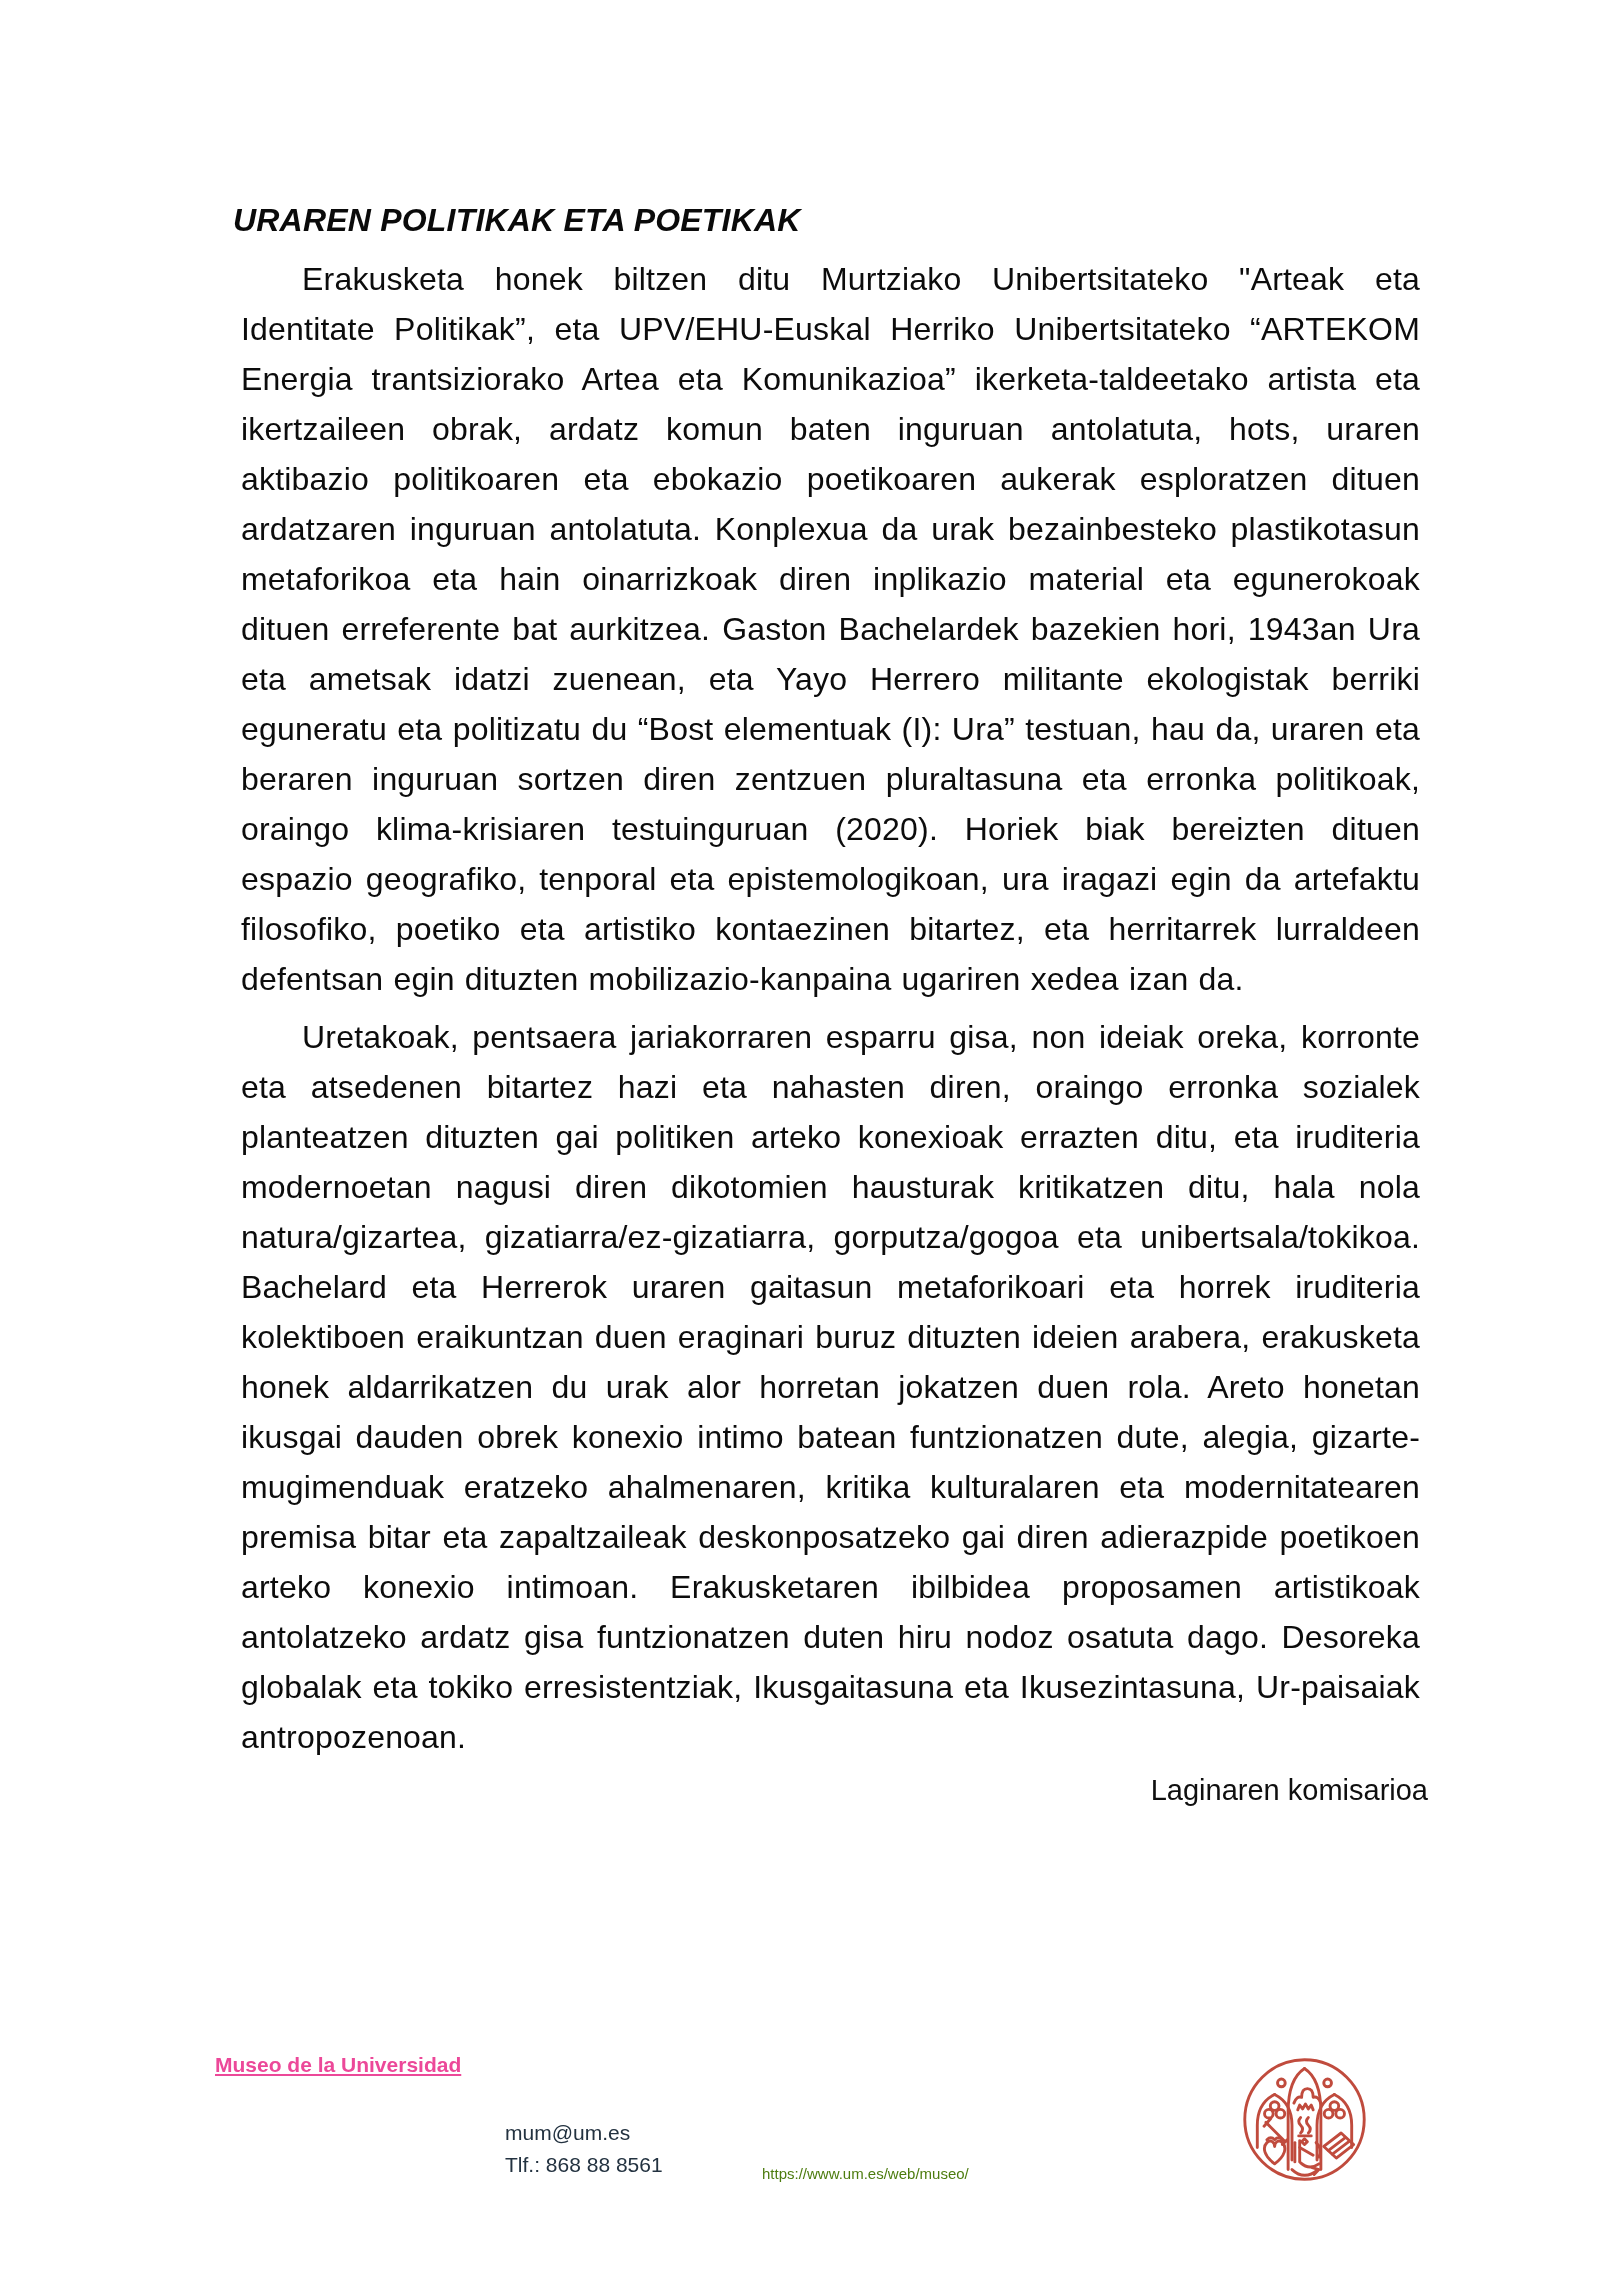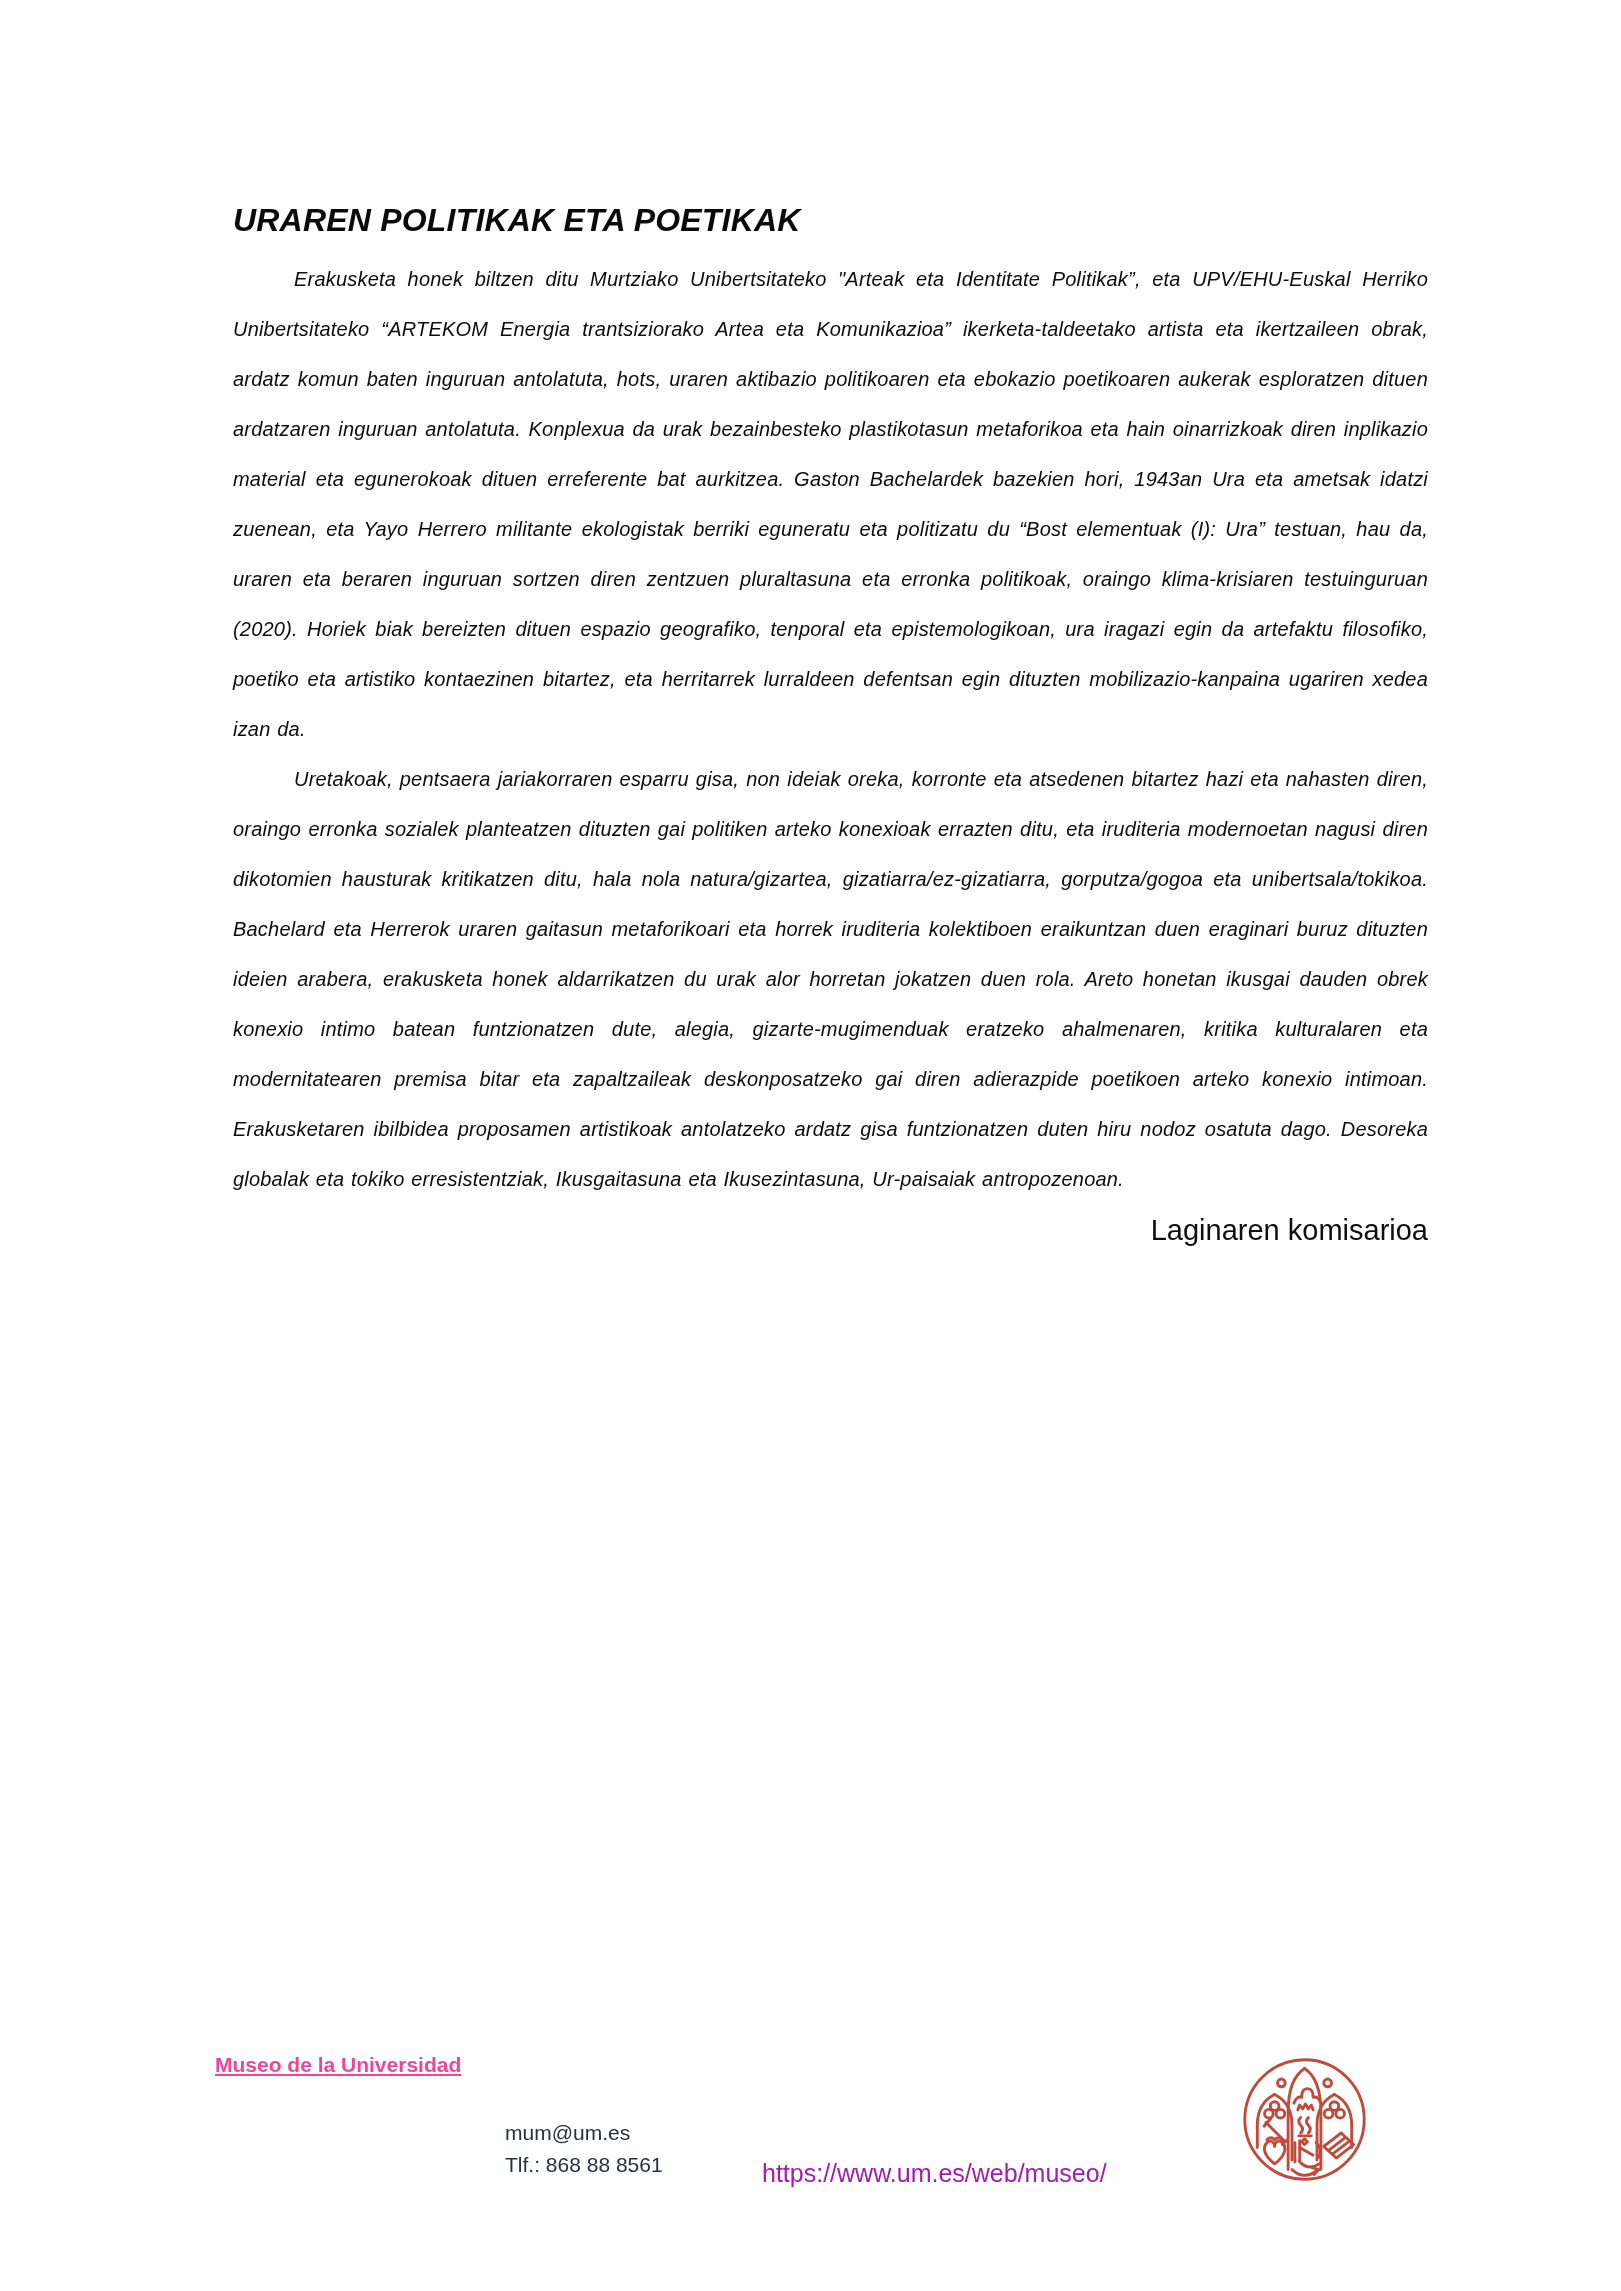--- a/index.html
+++ b/index.html
@@ -22,29 +22,28 @@
     margin: 0;
     font-style: italic;
     font-weight: bold;
     font-size: 32px;
     line-height: 39px;
     letter-spacing: 0.2px;
     color: #0a0a0a;
   }
   .paragraphs { margin-top: 13.7px; }
   .paragraphs p {
-    margin: 0;
-    font-size: 20px;
+    margin: 8px;
+    font-size: 32px;
     line-height: 50px;
     text-align: justify;
     text-indent: 61px;
     letter-spacing: 0.2px;
     word-spacing: 1px;
     color: #0c0c0c;
-    font-style: italic;
   }
   .signature {
     margin-top: 5.9px;
     text-align: right;
   }
   .signature .sig-name {
     font-style: italic;
     font-weight: bold;
     font-size: 30px;
     line-height: 41px;
@@ -68,23 +67,23 @@
     left: 505px;
     top: 2117px;
     font-size: 21px;
     line-height: 32px;
     color: #233240;
   }
   .footer-col3 {
     position: absolute;
     left: 762px;
     top: 2162px;
-    font-size: 25px;
+    font-size: 15px;
     line-height: 23.5px;
-    color: #a21caf;
+    color: #4d7c0f;
     text-align: center;
   }
   .seal {
     position: absolute;
     left: 1239px;
     top: 2054px;
     width: 131px;
     height: 131px;
   }
 </style>

